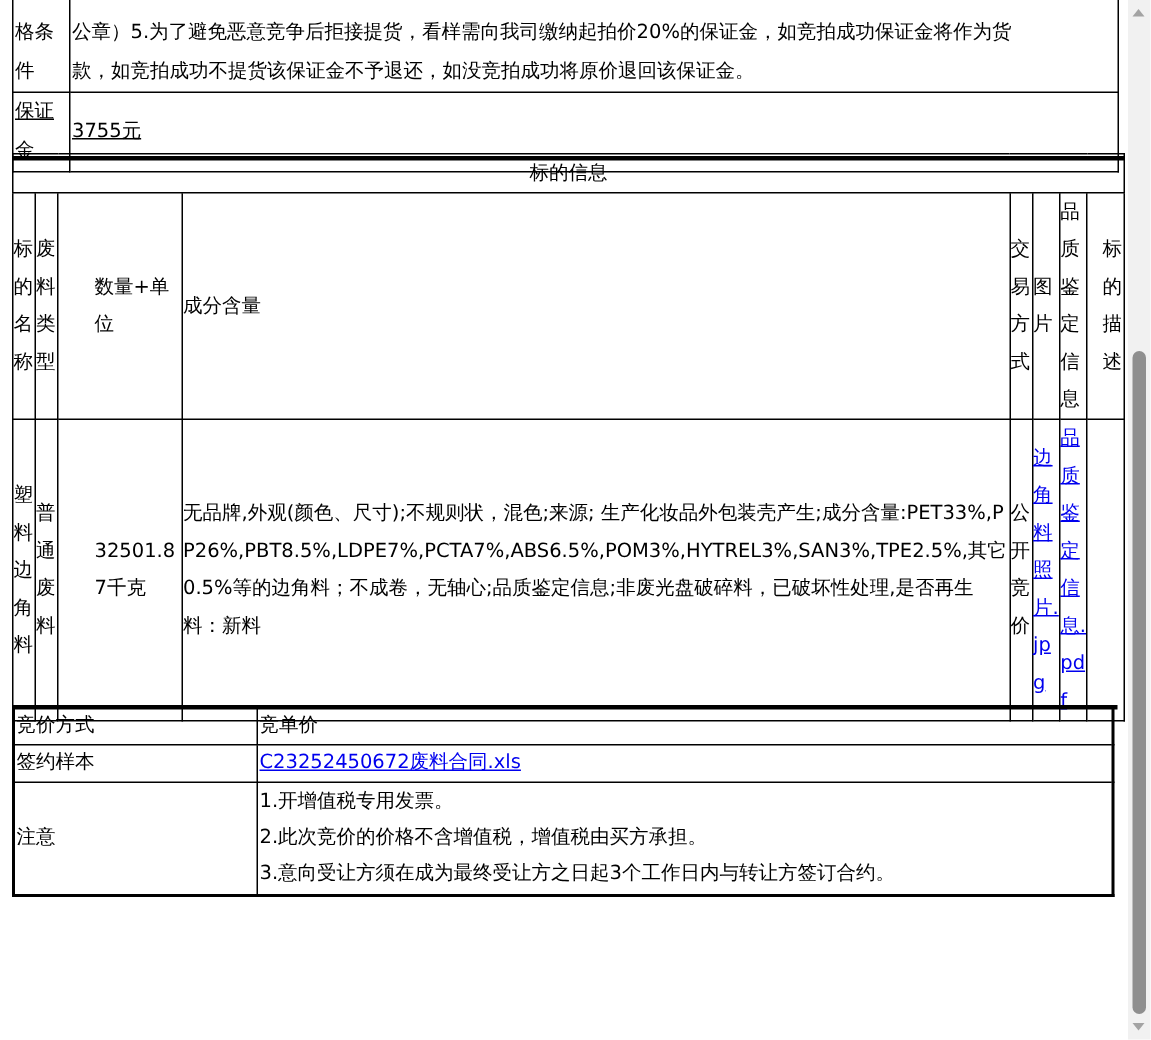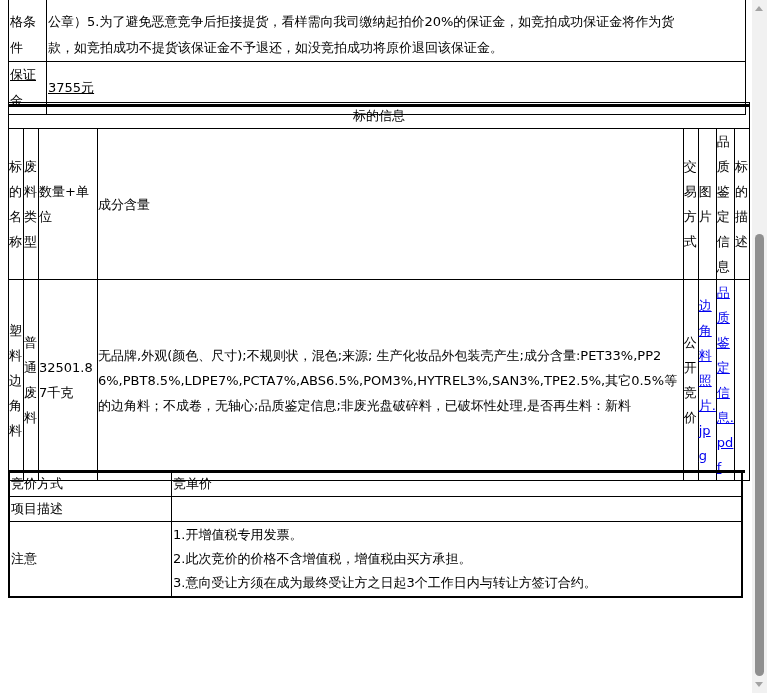--- a/index.html
+++ b/index.html
@@ -19,26 +19,26 @@
   .t-top tr.deposit td { height: 48px; text-decoration: underline; }
 
   
   .t-info { position: absolute; left: 8px; top: 102px; width: 742px; border: 1px solid #000; }
   .t-info td { line-height: 25px; word-break: break-all; }
   .t-info .title-row td { text-align: center; height: 25px; }
   .t-info .hdr td { height: 143px; margin-top: 22px; }
   .t-info .data td { height: 190px; }
   .c-name { width: 14px; }
   .c-type { width: 14px; }
-  .c-qty { width: 58px; }
+  .c-qty { width: 58px; padding-left: 24px; }
   .c-spec { }
   .c-trade { width: 14px; }
   .c-pic { width: 14px; }
   .c-qual { width: 16px; }
-  .c-desc { width: 14px; }
+  .c-desc { width: 14px; padding-left: 10px; }
   a.lnk { color: #0000ee; text-decoration: underline; }
 
   
   .t-bot { position: absolute; left: 8px; top: 471px; width: 735px; border: 2px solid #000; border-top: none; }
   .t-bot td { line-height: 24px; height: 24px; padding-left: 1px; }
   .t-bot td.k { width: 160px; }
   .t-bot tr.bold td { font-weight: bold; }
   .t-bot tr.note td { height: 74px; }
 
   .thick-top { position: absolute; height: 3px; background: #000; }
@@ -112,22 +112,24 @@
 
   <div class="thick-top" style="left:8px; top:470px; width:737px;"></div>
 
   <table class="t-bot">
     <tbody>
         <tr>
       <td class="k">竞价方式</td>
       <td>竞单价</td>
     </tr>
     <tr>
-      <td class="k">项目描述</td>
-      <td></td>
+      <td class="k">签约样本</td>
+      <td>
+        <a class="lnk" href="#">C23252450672废料合同.xls</a>
+      </td>
     </tr>
     <tr class="note">
       <td class="k">注意</td>
       <td>
         <div>1.开增值税专用发票。</div>
         <div>2.此次竞价的价格不含增值税，增值税由买方承担。</div>
         <div>3.意向受让方须在成为最终受让方之日起3个工作日内与转让方签订合约。</div>
       </td>
     </tr>
   </tbody>

